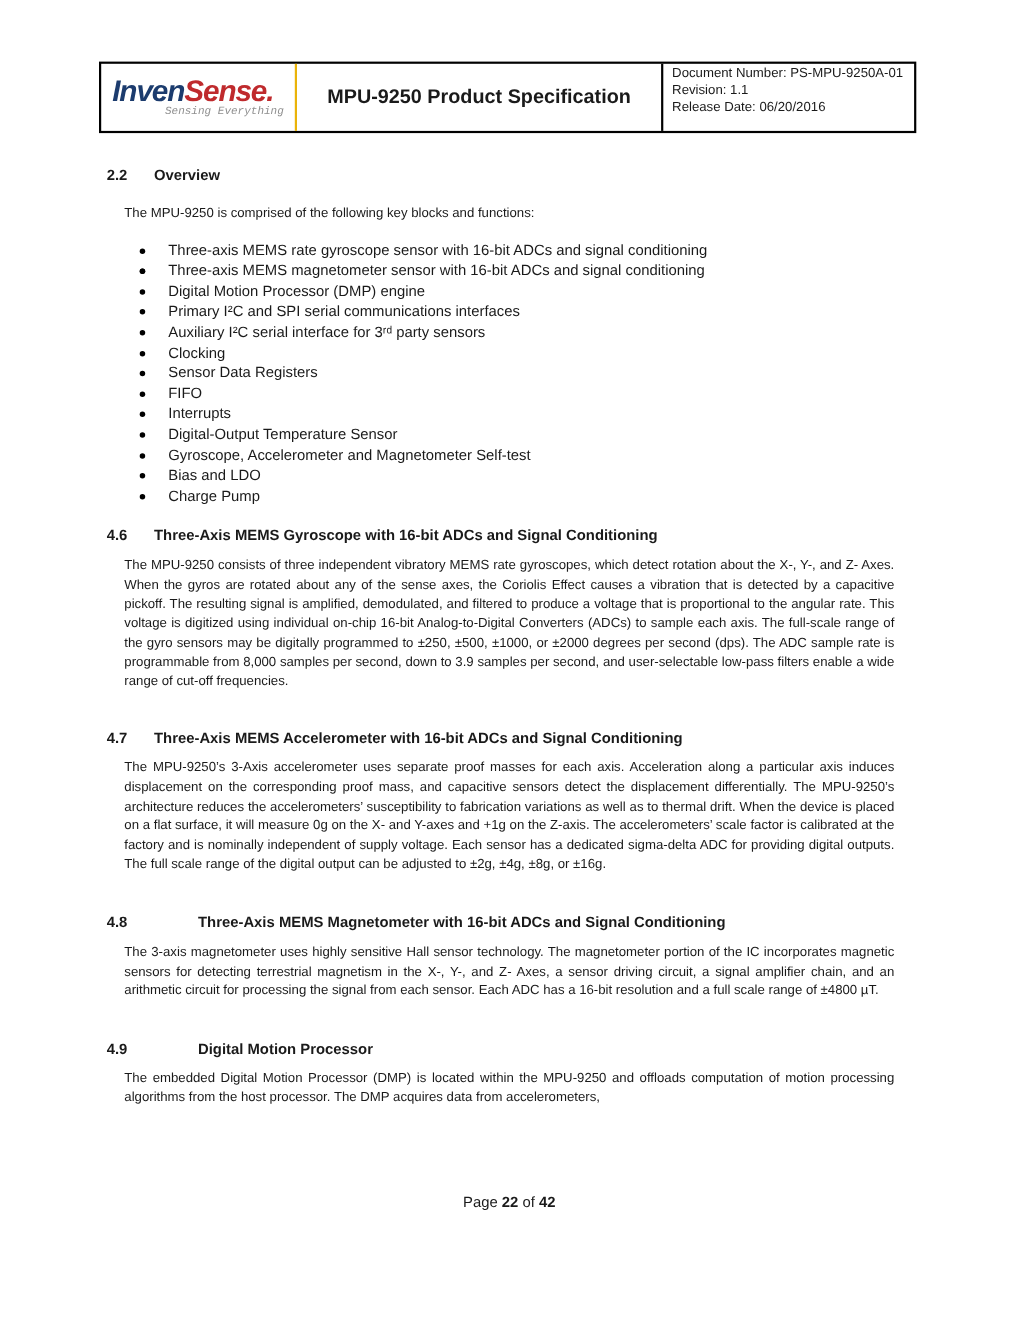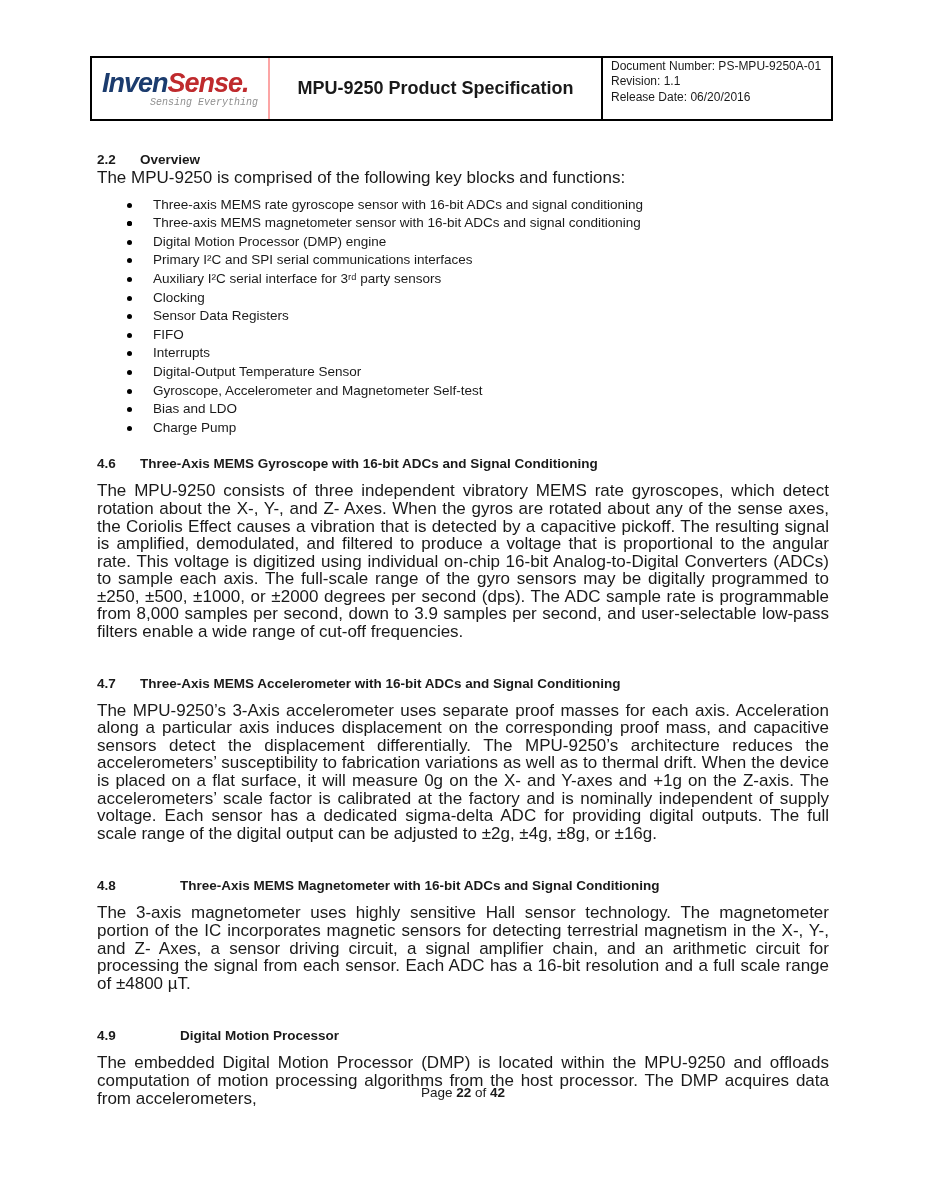--- a/index.html
+++ b/index.html
@@ -18,21 +18,21 @@
   .header-table {
     position: absolute;
     left: 90px; top: 56px;
     width: 739px; height: 61px;
     border: 2px solid #000;
     display: flex;
     align-items: stretch;
   }
   .logo-cell {
     width: 178px;
-    border-right: 2px solid #fca5a5;
+    border-right: 2px solid #eab308;
     display: flex;
     flex-direction: column;
     justify-content: center;
     padding: 4px 8px 4px 10px;
     box-sizing: border-box;
   }
   .logo-wordmark {
     font-style: italic;
     font-weight: bold;
     font-size: 27px;
@@ -78,22 +78,22 @@
     width: 732px;
   }
   .sec-heading {
     display: flex;
     font-weight: bold;
     font-size: 13.5px;
     line-height: 18px;
   }
   .sec-num { width: 43px; flex: none; }
   .para {
-    margin: 0;
-    font-size: 17px;
+    margin: 16px;
+    font-size: 12px;
     line-height: 17.6px;
     text-align: justify;
   }
   .para.no-justify { text-align: left; }
 
   .mt-151 { margin-top: 151px; }
   .mt-9  { margin-top: 9px; }
   .mt-18 { margin-top: 18px; }
   .mt-34 { margin-top: 34px; }
   .mt-35 { margin-top: 35px; gap: 40px; }

